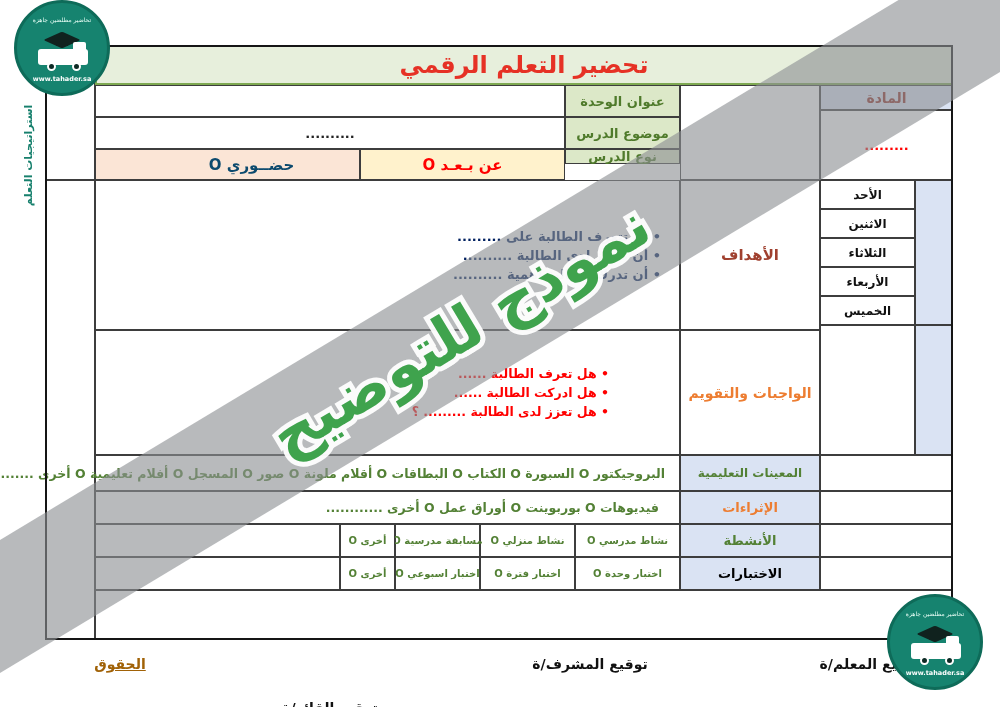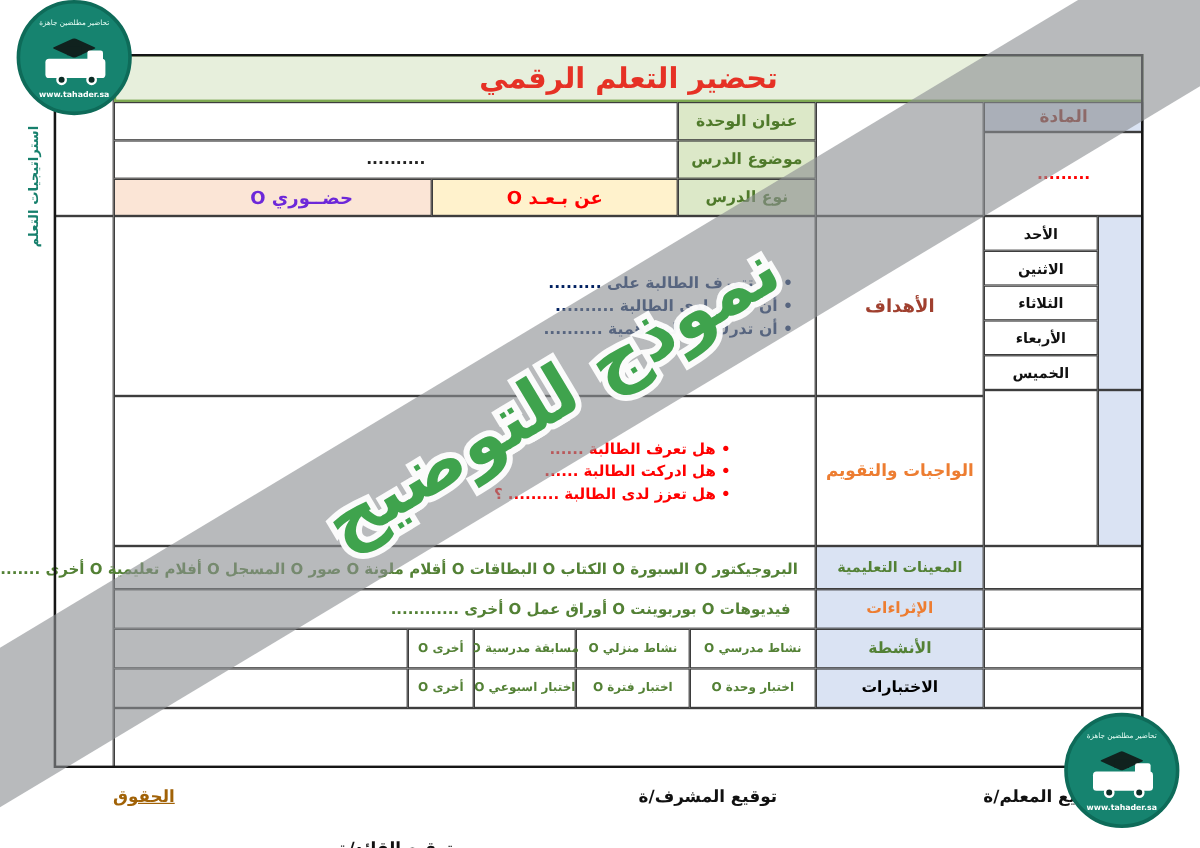--- a/index.html
+++ b/index.html
@@ -73,26 +73,26 @@
 <div class="cell" style="left:45px;top:45px;width:50px;height:135px;">
   <div class="rot-inner" style="width:135px;height:50px;transform:translateY(135px) rotate(-90deg);font-size:11px;font-weight:bold;color:#17806d;">استراتيجيات التعلم</div>
 </div>
 <div class="cell" style="left:45px;top:180px;width:50px;height:460px;position:absolute;">
   
   
 </div>
 
 <div class="cell glabel" style="left:565px;top:85px;width:115px;height:32px;">عنوان الوحدة</div>
 <div class="cell glabel" style="left:565px;top:117px;width:115px;height:32px;">موضوع الدرس</div>
-<div class="cell glabel" style="left:565px;top:149px;width:115px;height:31px;">نوع الدرس</div>
+<div class="cell glabel" style="left:565px;top:149px;width:115px;height:15px;">نوع الدرس</div>
 
 <div class="cell" style="left:95px;top:85px;width:470px;height:32px;"></div>
 <div class="cell" style="left:95px;top:117px;width:470px;height:32px;font-weight:bold;color:#222;font-size:13px;">..........</div>
 <div class="cell red" style="left:360px;top:149px;width:205px;height:31px;background:#fff2cc;font-size:15px;">عن بـعـد O</div>
-<div class="cell" style="left:95px;top:149px;width:265px;height:31px;background:#fbe5d6;color:#6d28d9;font-weight:bold;font-size:15px;padding-left:48px;">حضــوري O</div>
+<div class="cell" style="left:95px;top:149px;width:265px;height:31px;background:#fbe5d6;color:#0c4a6e;font-weight:bold;font-size:15px;padding-left:48px;">حضــوري O</div>
 
 <div class="cell" style="left:680px;top:85px;width:140px;height:95px;"></div>
 
 <div class="cell lblue maroon" style="left:820px;top:85px;width:133px;height:25px;font-size:14px;">المادة</div>
 <div class="cell red" style="left:820px;top:110px;width:133px;height:70px;font-size:13px;">.........</div>
 
 <div class="cell lblue" style="left:915px;top:180px;width:38px;height:145px;position:absolute;">
   <div class="rot-inner green-bold" style="width:145px;height:38px;transform:translateY(145px) rotate(-90deg);font-size:14px;">اليوم</div>
 </div>
 <div class="cell lblue" style="left:915px;top:325px;width:38px;height:130px;position:absolute;">

